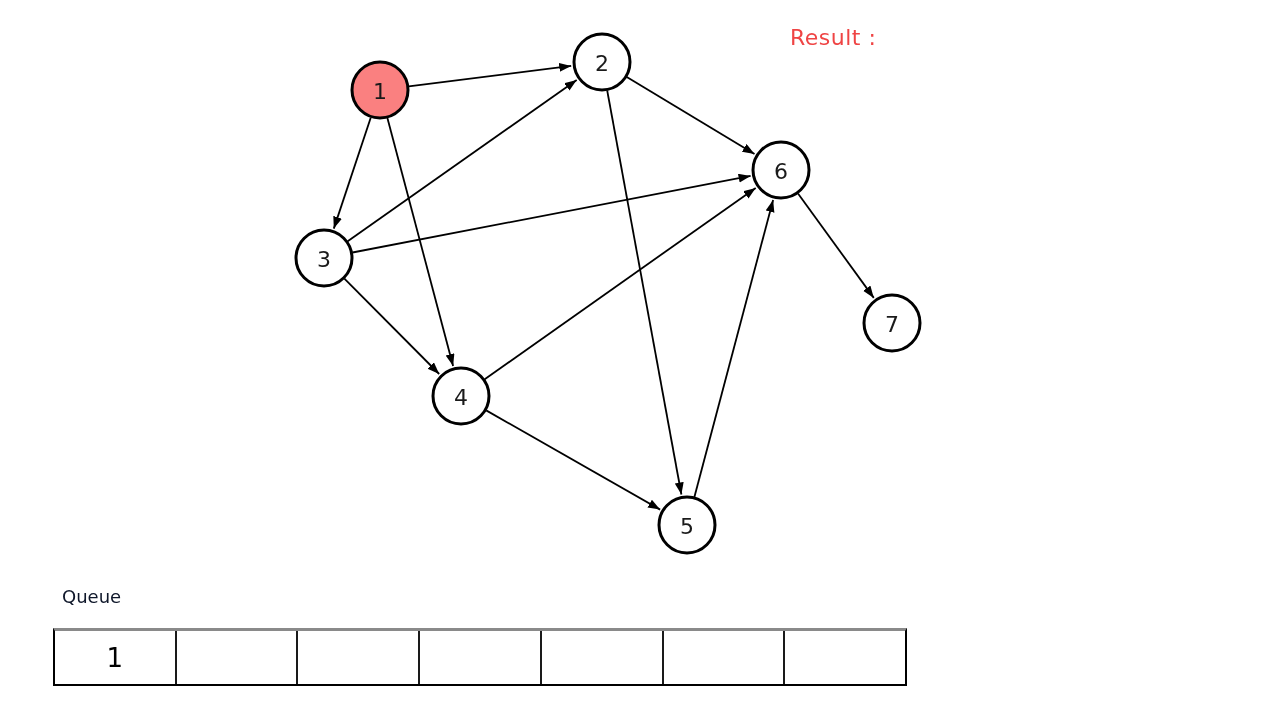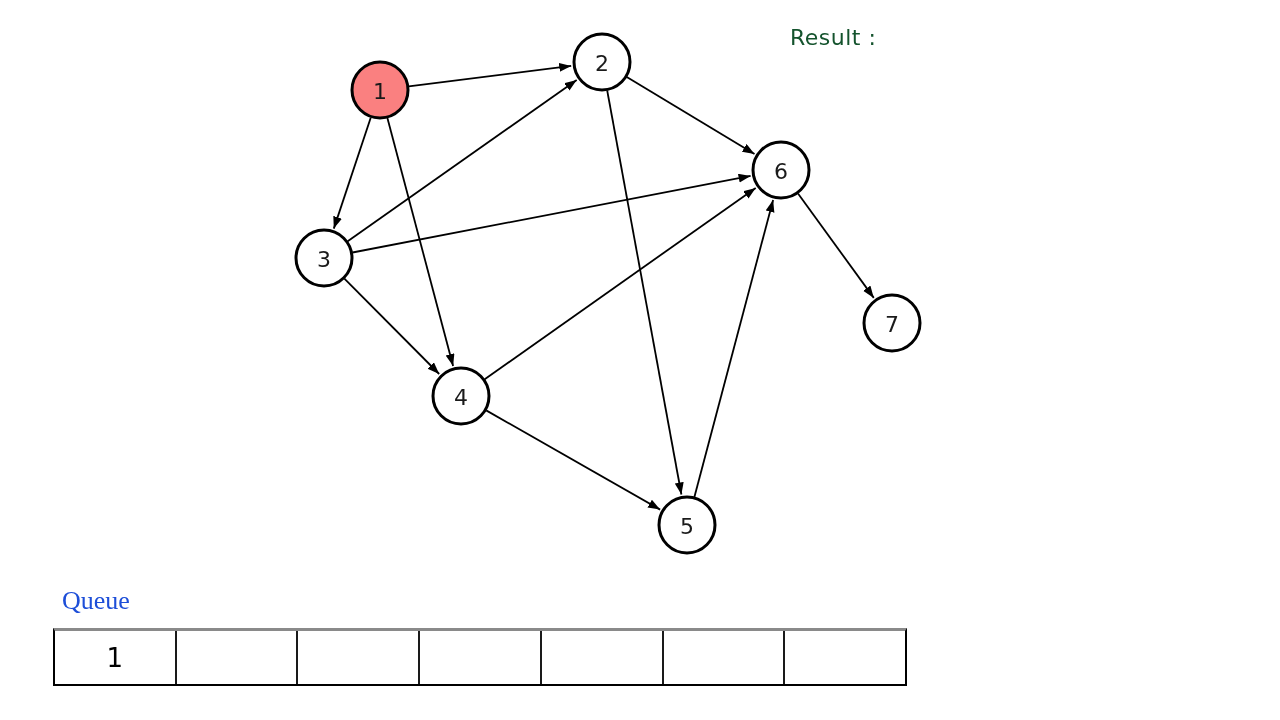--- a/index.html
+++ b/index.html
@@ -5,26 +5,26 @@
   * { margin: 0; padding: 0; box-sizing: border-box; }
   html, body { width: 1280px; height: 720px; background: #ffffff; overflow: hidden; }
   body { font-family: "DejaVu Sans", "Liberation Sans", sans-serif; color: #111; }
 
   .stage { position: relative; width: 1280px; height: 720px; background: #ffffff; }
 
   #graph-svg { position: absolute; left: 0; top: 0; }
 
   .result-label {
     position: absolute; left: 790px; top: 25px;
-    font-size: 22px; color: #14532d; letter-spacing: 0.5px;
+    font-size: 22px; color: #ef4444; letter-spacing: 0.5px;
   }
 
   .queue-label {
     position: absolute; left: 62px; top: 586px;
-    font-size: 26px; color: #1d4ed8; font-family: Liberation Serif, serif;
+    font-size: 18px; color: #0f172a;
   }
 
   .queue-table {
     position: absolute; left: 53px; top: 628px;
     width: 854px; height: 58px;
     display: flex;
     border: 2px solid #000;
     border-top: 3px solid #8a8a8a;
     background: #fff;
   }

